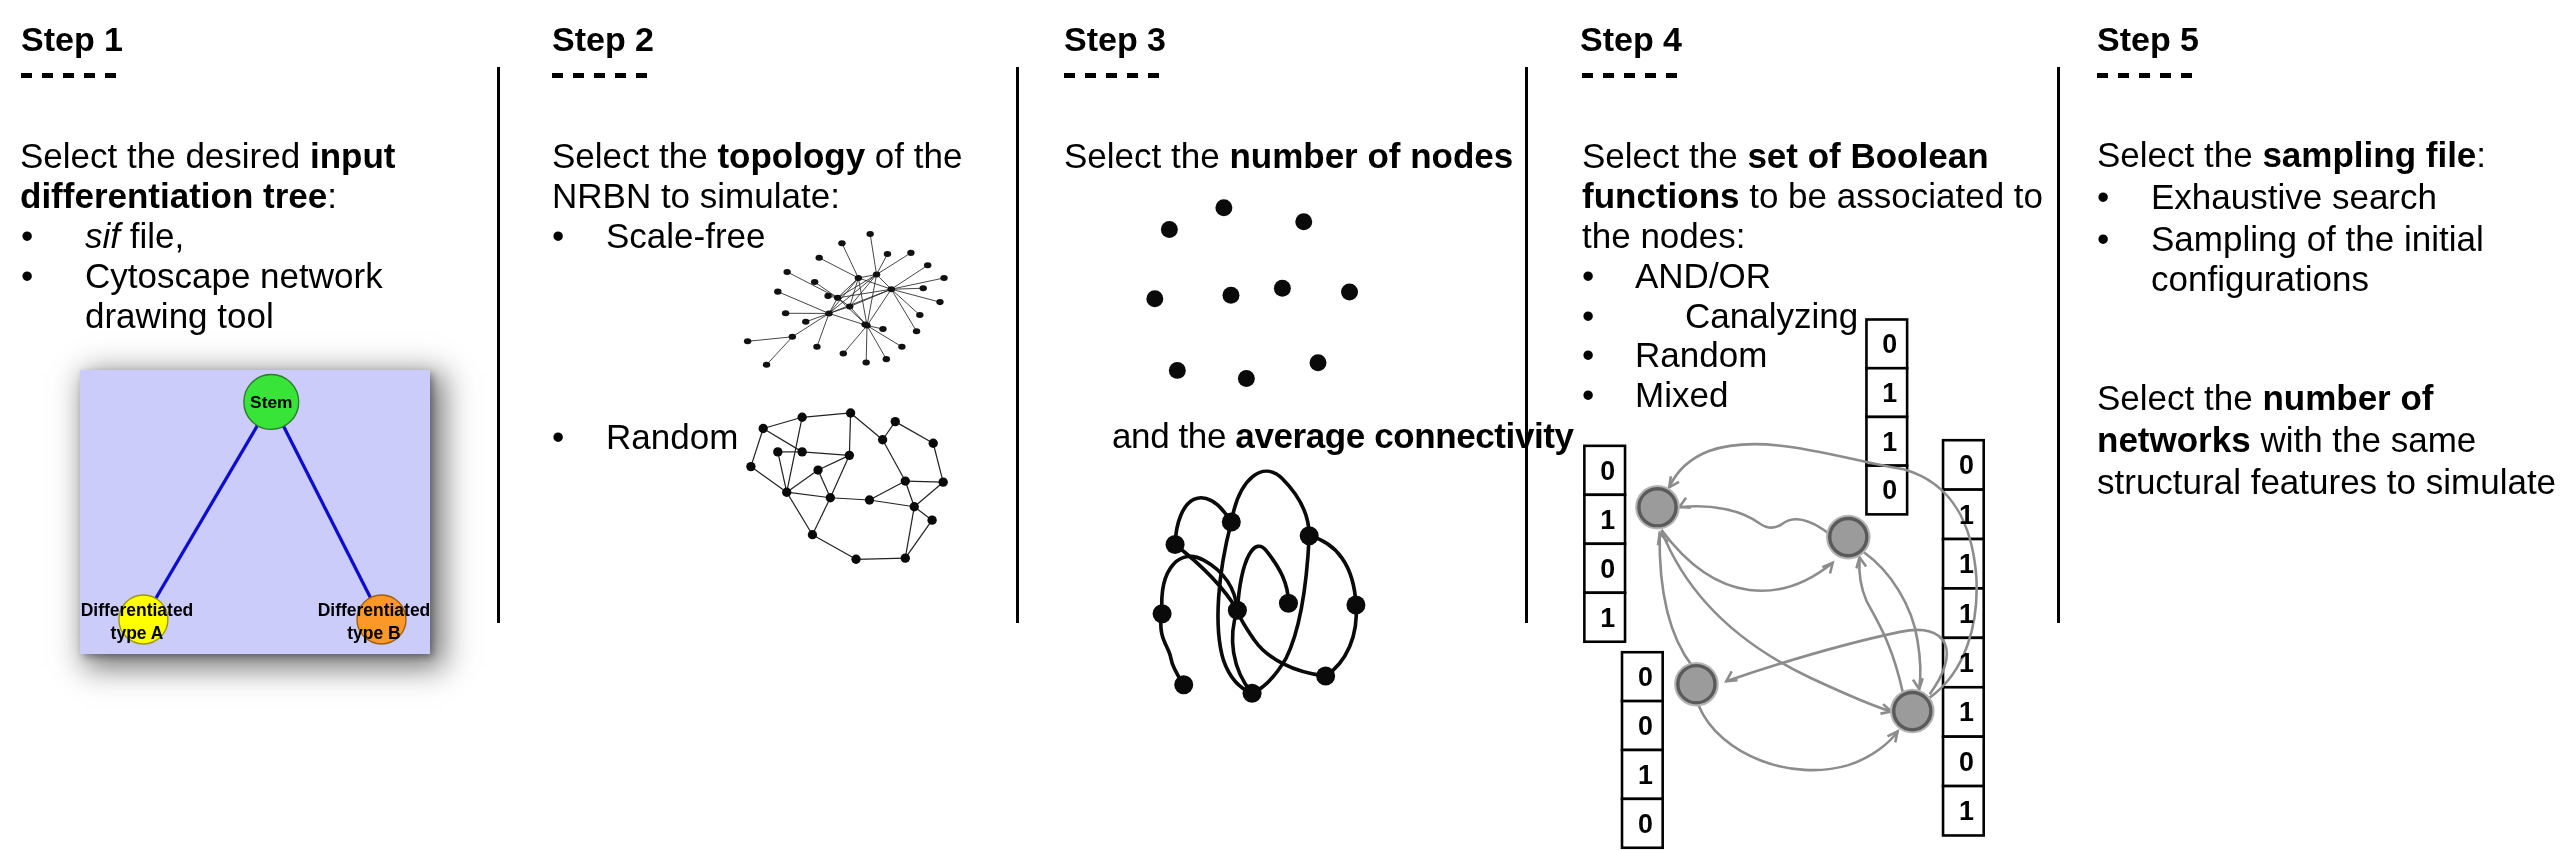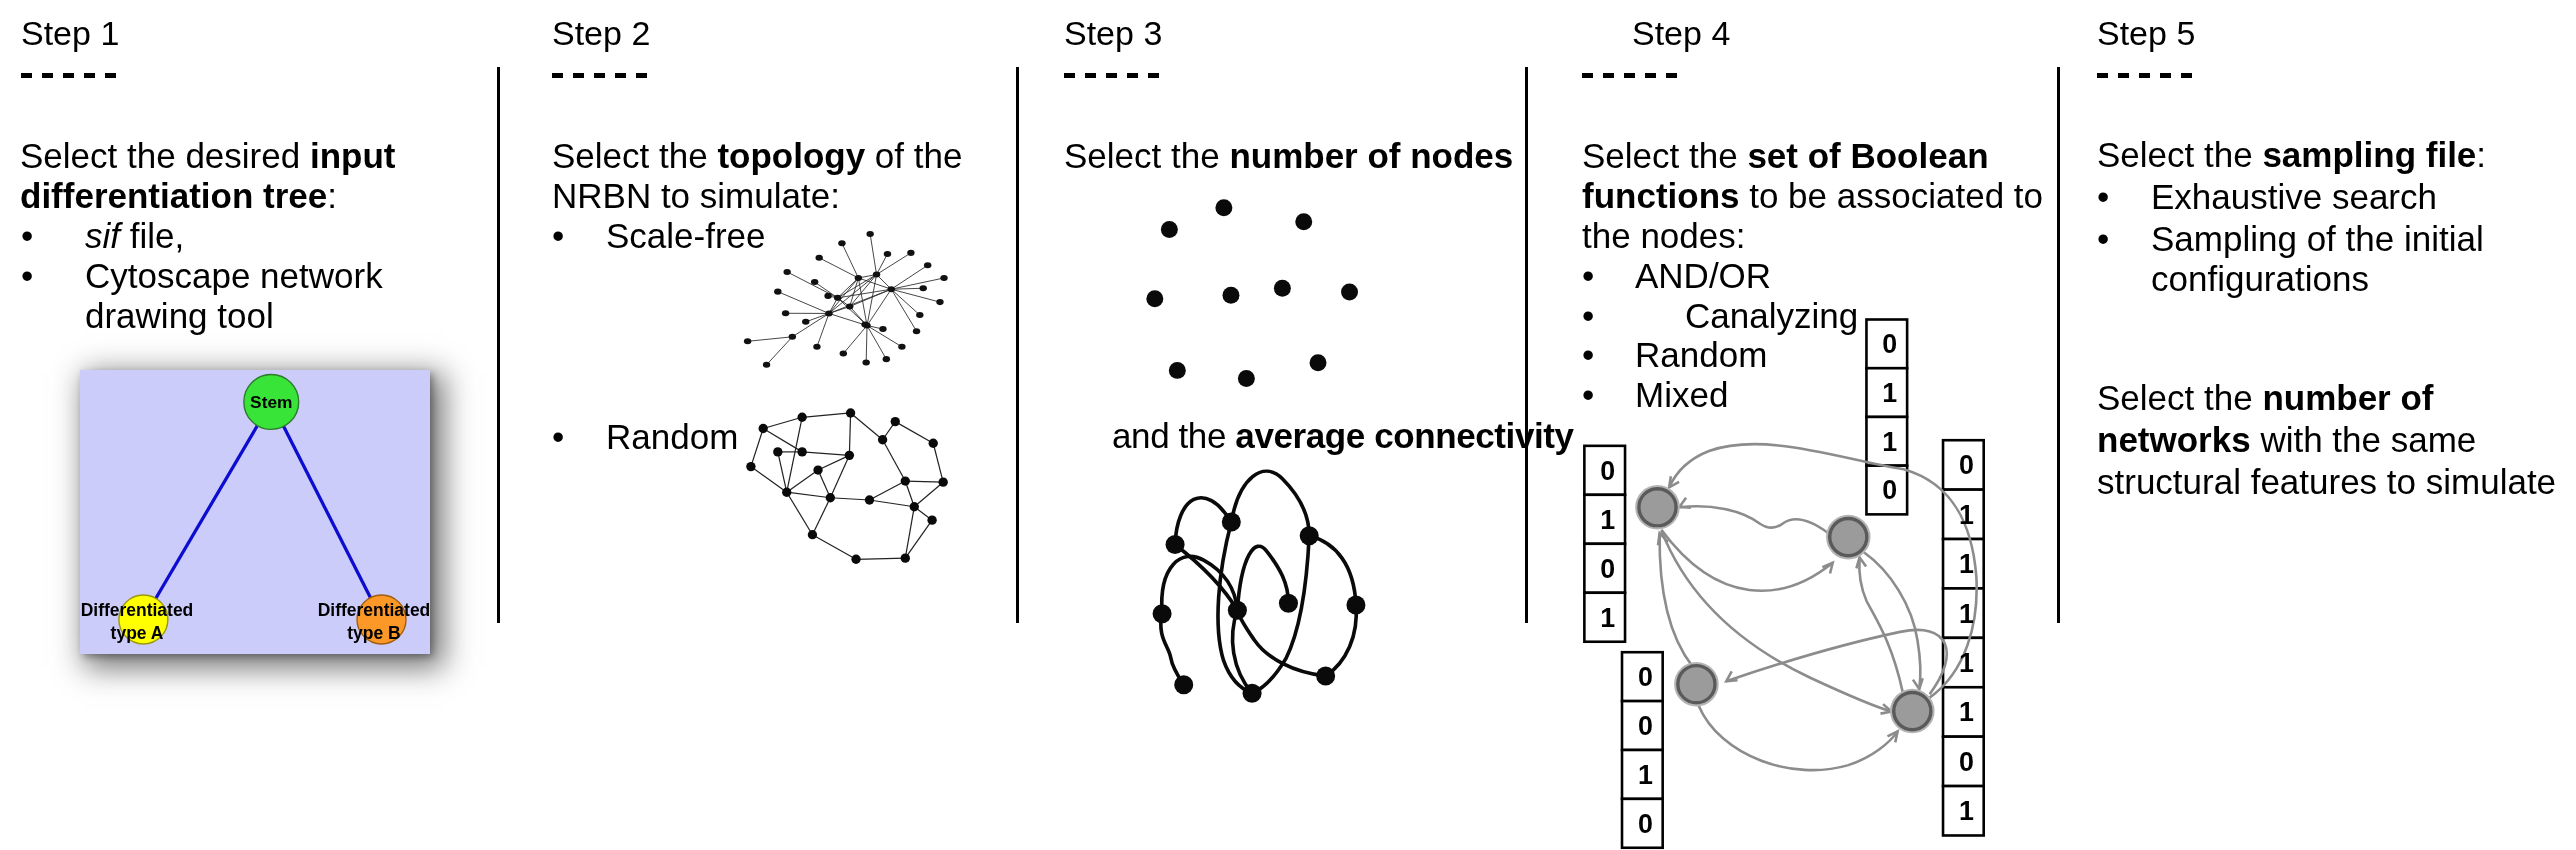--- a/index.html
+++ b/index.html
@@ -1,18 +1,18 @@
 <!DOCTYPE html>
 <html style="font-size:14px"><head>
 <meta charset="utf-8">
 <style>
   html,body { margin:0; padding:0; background:#ffffff; }
   body { width:2576px; height:851px; position:relative; overflow:hidden;
          font-family:"Liberation Sans", sans-serif; color:#000; }
-  .h { position:absolute; font-size:34px; font-weight:normal; line-height:38px; white-space:nowrap; }
+  .h { position:absolute; font-size:34px; font-weight:bold; line-height:38px; white-space:nowrap;margin-top:6px; }
   .dash { position:absolute; width:95px; height:5px; background:repeating-linear-gradient(to right,#000 0 10.6px,rgba(0,0,0,0) 10.6px 21px); }
   .t { position:absolute; font-size:35px; line-height:40px; }
   .t b { font-weight:bold; }
   .sep { position:absolute; width:2.9px; background:#000; top:67px; height:556px; }
   .bullet { position:absolute; font-size:35px; line-height:40px; }
 </style>
 </head>
 <body>
 <div class="sep" style="left:497px;"></div>
 <div class="sep" style="left:1016px;"></div>
@@ -33,21 +33,21 @@
 <div class="bullet" style="left:552px; top:216px;">•</div>
 <div class="t" style="left:606px; top:216px;">Scale-free</div>
 <div class="bullet" style="left:552px; top:417px;">•</div>
 <div class="t" style="left:606px; top:417px;">Random</div>
 
 <div class="h" style="left:1064px; top:14px;">Step 3</div>
 <div class="dash" style="left:1064px; top:73px;"></div>
 <div class="t" style="left:1064px; top:136px; white-space:nowrap;">Select the <b>number of nodes</b></div>
 <div class="t" style="left:1112px; top:416px; white-space:nowrap; letter-spacing:-0.4px;">and the <b>average connectivity</b></div>
 
-<div class="h" style="left:1632px; top:14px;">Step 4</div>
+<div class="h" style="left:1580px; top:14px;">Step 4</div>
 <div class="dash" style="left:1582px; top:73px;"></div>
 <div class="t" style="left:1582px; top:136px; width:485px;">Select the <b>set of Boolean functions</b> to be associated to the nodes:</div>
 <div class="bullet" style="left:1582px; top:256px;">•</div>
 <div class="t" style="left:1635px; top:256px;">AND/OR</div>
 <div class="bullet" style="left:1582px; top:296px;">•</div>
 <div class="t" style="left:1685px; top:296px;">Canalyzing</div>
 <div class="bullet" style="left:1582px; top:335px;">•</div>
 <div class="t" style="left:1635px; top:335px;">Random</div>
 <div class="bullet" style="left:1582px; top:375px;">•</div>
 <div class="t" style="left:1635px; top:375px;">Mixed</div>

